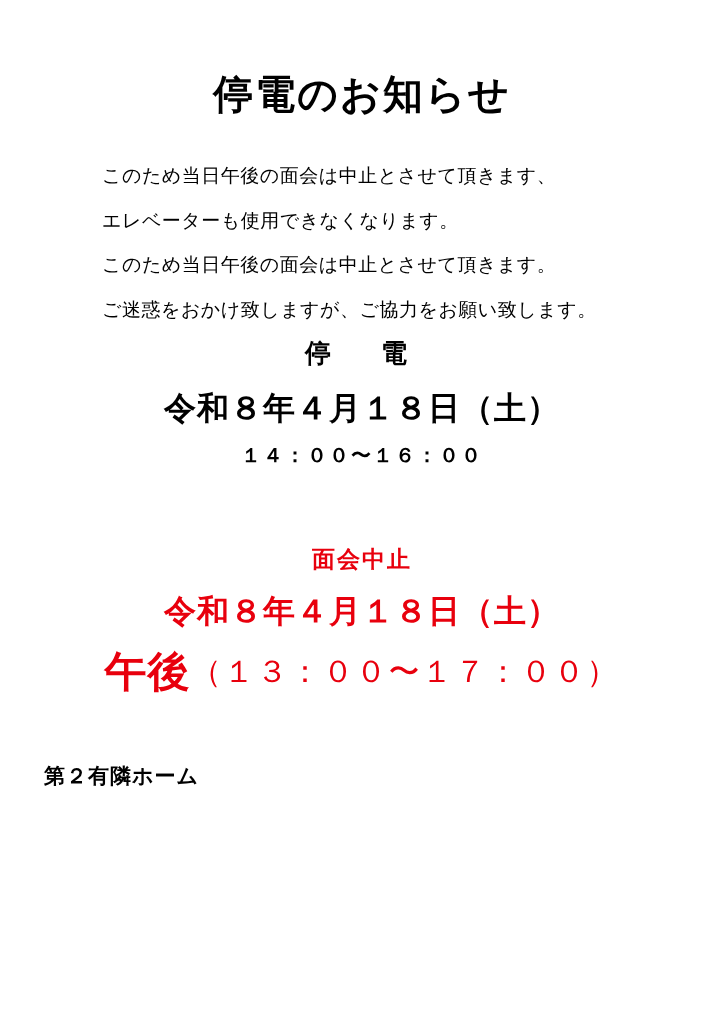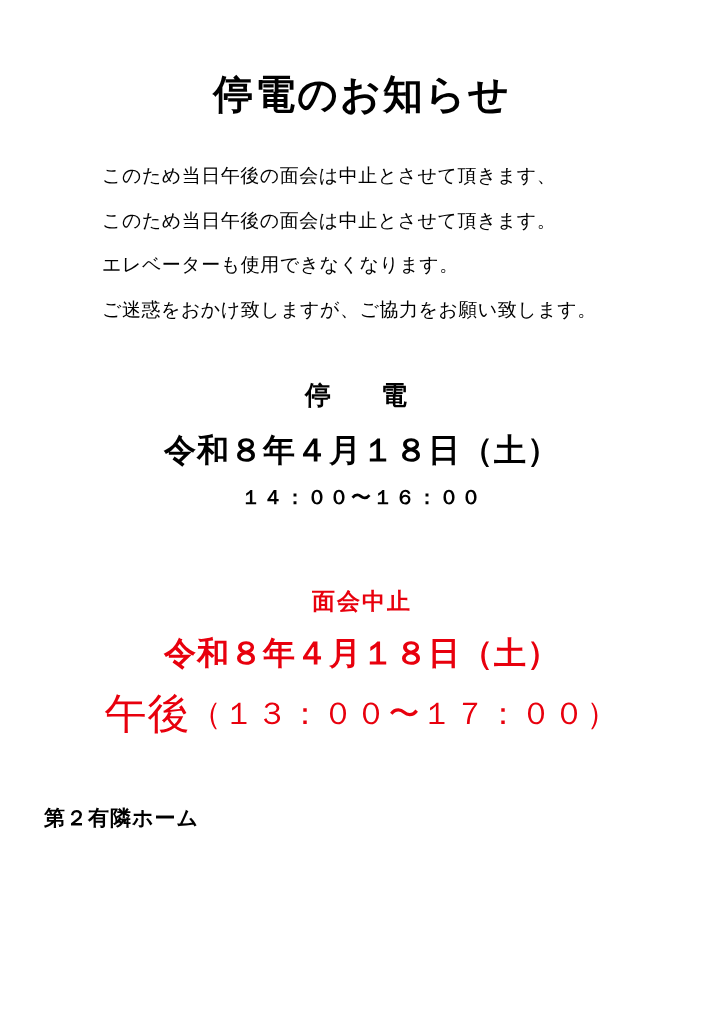--- a/index.html
+++ b/index.html
@@ -35,21 +35,20 @@
     padding-left: 58px;
     padding-right: 40px;
   }
   .body-line {
     font-size: 19px;
     line-height: 2.35;
     letter-spacing: 0.5px;
     white-space: nowrap;
   }
   .outage-block {
-    margin-top: 42px;
     text-align: center;
   }
   .outage-heading {
     font-size: 26px;
     font-weight: 700;
     letter-spacing: 12px;
     line-height: 1.6;
   }
   .outage-date {
     font-size: 32px;
@@ -82,21 +81,21 @@
     line-height: 1.85;
     margin-top: 6px;
   }
   .visit-time-row {
     margin-top: 4px;
     line-height: 1.3;
     white-space: nowrap;
   }
   .visit-time-label {
     font-size: 42px;
-    font-weight: 400;
+    font-weight: 700;
     letter-spacing: 1px;
     vertical-align: middle;
   }
   .visit-time-range {
     font-size: 31px;
     font-weight: 400;
     letter-spacing: 2px;
     vertical-align: middle;
   }
   .signature {
@@ -110,22 +109,22 @@
 </style>
 </head>
 <body>
 
 <div class="page">
 
   <h1 class="doc-title">停電のお知らせ</h1>
 
   <div class="body-block">
     <div class="body-line">このため当日午後の面会は中止とさせて頂きます、</div>
+    <div class="body-line">エレベーターも使用できなくなります。</div>
     <div class="body-line">このため当日午後の面会は中止とさせて頂きます。</div>
-    <div class="body-line">エレベーターも使用できなくなります。</div>
     <div class="body-line">ご迷惑をおかけ致しますが、ご協力をお願い致します。</div>
   </div>
 
   <div class="outage-block">
     <div class="outage-heading">停　電</div>
     <div class="outage-date">令和８年４月１８日（土）</div>
     <div class="outage-time">１４：００〜１６：００</div>
   </div>
 
   <div class="visit-block">

